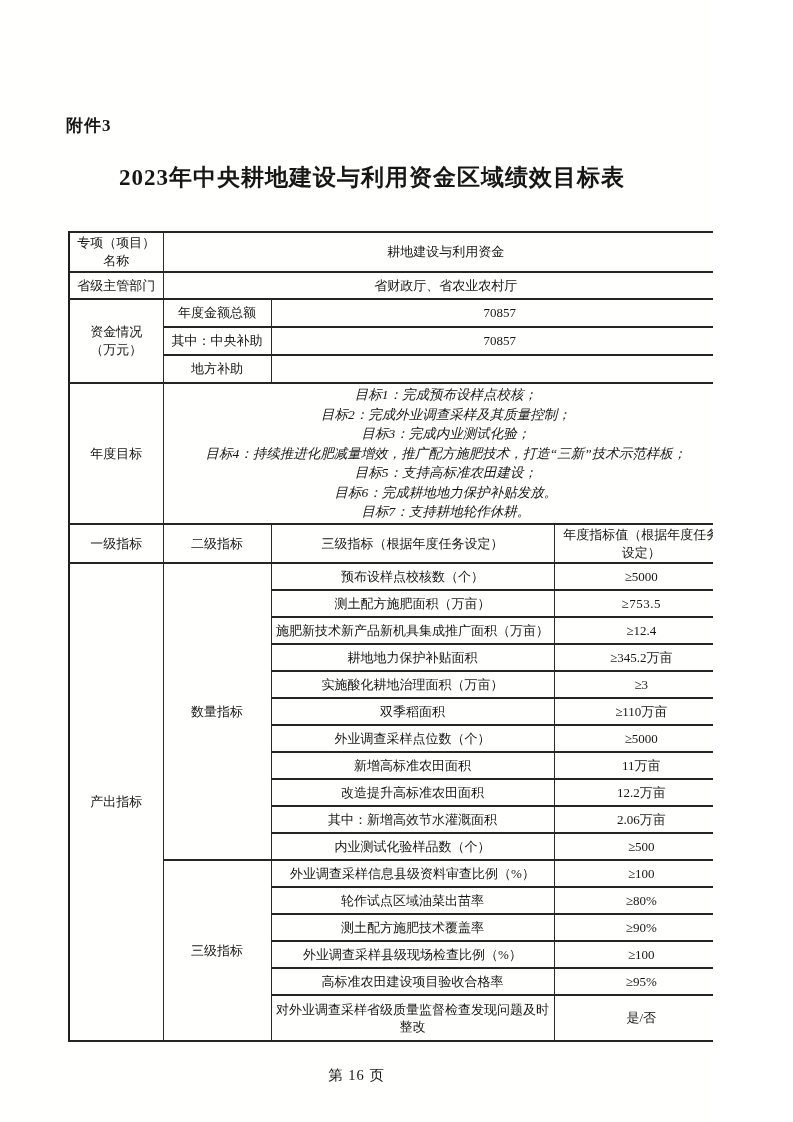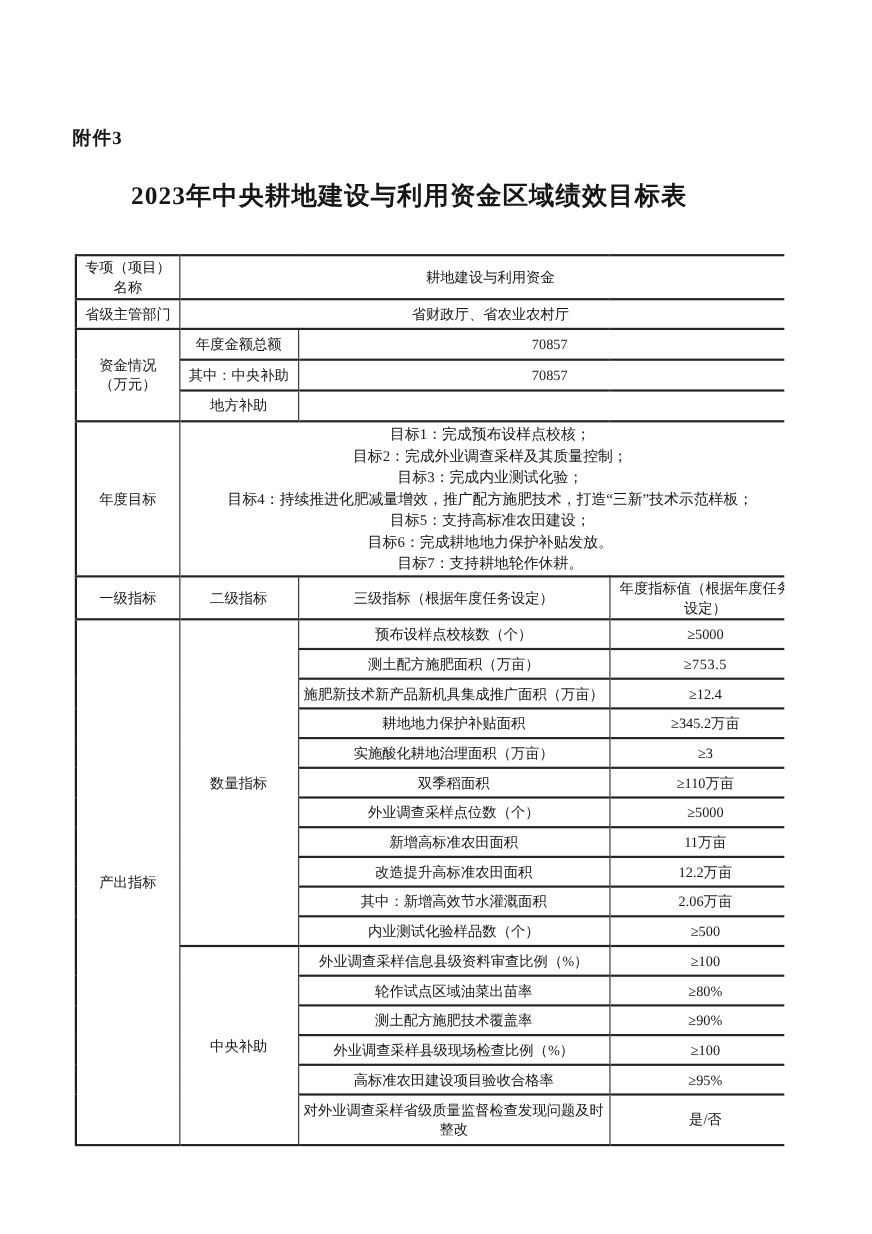--- a/index.html
+++ b/index.html
@@ -30,21 +30,21 @@
   td.lbl { font-size:13.5px; }
   td.left { text-align:left; padding-left:6px; }
   td.right { text-align:right; padding-right:10px; }
   tr.r-project { height:40px; }
   tr.r-dept { height:27px; }
   tr.r-fund { height:28px; }
   tr.r-goals { height:141px; }
   tr.r-head { height:38px; }
   tr.dr { height:27px; }
   tr.dr-tall { height:46px; }
-  td.goals-cell { text-align:left; vertical-align:middle; padding-left:8px; }
+  td.goals-cell { text-align:left; vertical-align:middle; padding-left:8px;font-style:italic; }
   .goal-line { font-size:13.5px; line-height:19.5px; white-space:nowrap; }
   td.head-cell { font-size:13.5px; line-height:1.4; padding:2px 6px; }
   td.ind-label { text-align:left; padding-left:5px; font-size:13px; }
   td.big-val { font-size:17px; letter-spacing:0.5px; }
   .footer {
     position:absolute; top:1066px; left:0; width:100%;
     text-align:center; font-size:14.5px; letter-spacing:1px;
   }
 </style>
 </head>
@@ -158,21 +158,21 @@
       <tr class="dr">
         <td class="ind-label">其中：新增高效节水灌溉面积</td>
         <td>2.06万亩</td>
       </tr>
       <tr class="dr">
         <td class="ind-label">内业测试化验样品数（个）</td>
         <td>≥500</td>
       </tr>
 
       <tr class="dr">
-        <td rowspan="6" class="lbl">中央补助</td>
+        <td rowspan="6" class="lbl">三级指标</td>
         <td class="ind-label">外业调查采样信息县级资料审查比例（%）</td>
         <td>≥100</td>
       </tr>
       <tr class="dr">
         <td class="ind-label">轮作试点区域油菜出苗率</td>
         <td>≥80%</td>
       </tr>
       <tr class="dr">
         <td class="ind-label">测土配方施肥技术覆盖率</td>
         <td>≥90%</td>
@@ -186,14 +186,15 @@
         <td>≥95%</td>
       </tr>
       <tr class="dr-tall">
         <td class="ind-label">对外业调查采样省级质量监督检查发现问题及时整改</td>
         <td>是/否</td>
       </tr>
 
     </tbody>
   </table>
 
+  <div class="footer">第 16 页</div>
 
 </div>
 
 </body></html>

